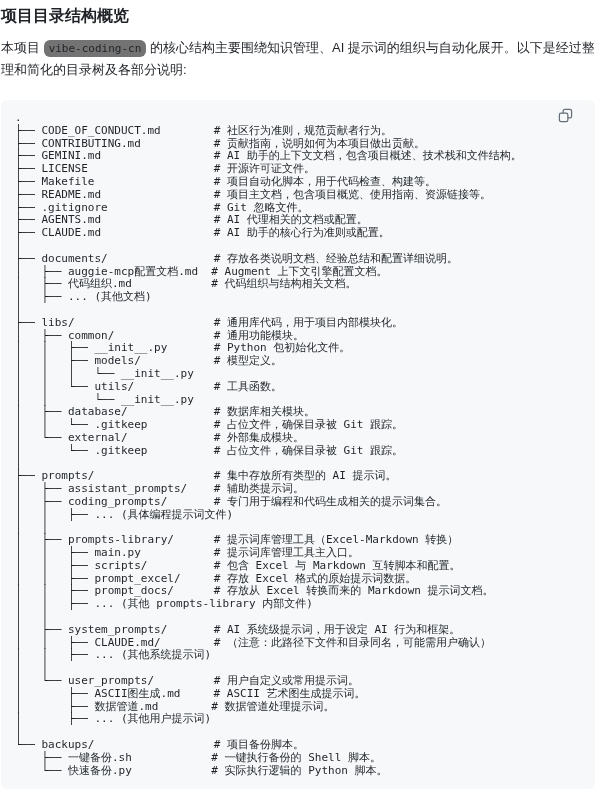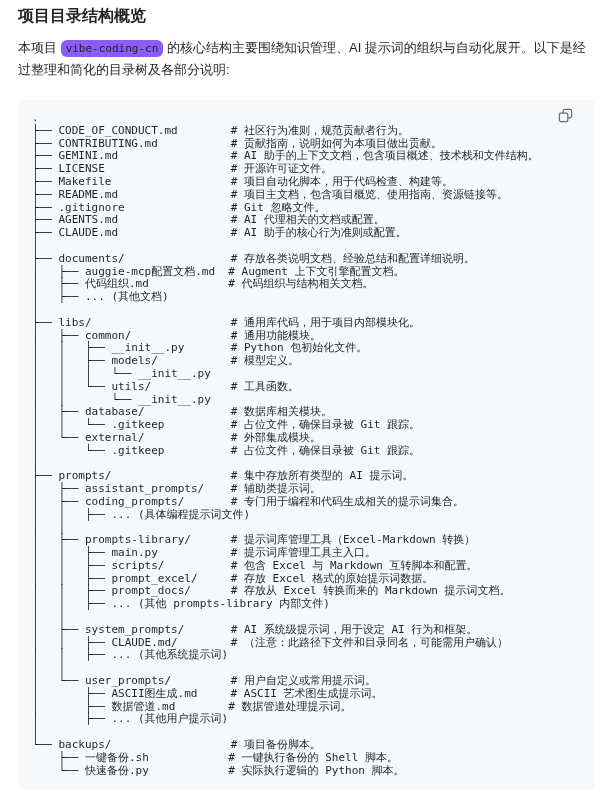--- a/index.html
+++ b/index.html
@@ -2,30 +2,30 @@
 <html><head>
 <meta charset="utf-8">
 <style>
   * { box-sizing: border-box; }
   html, body { margin: 0; padding: 0; }
   body {
     width: 603px; height: 800px; overflow: hidden;
     background: #ffffff; color: #1f2328;
     font-family: "Liberation Sans", "DejaVu Sans", sans-serif;
   }
-  .page { padding: 4px 8px 0 18px; }
+  .page { padding: 4px 8px 0 1px; }
   h2.title {
     font-size: 16px; font-weight: 700; margin: 2px 0 10px 0; color: #1f2328;
   }
   p.intro {
     font-size: 13px; line-height: 21px; margin: 0 0 20px 0; color: #1f2328;
   }
   code.inline-code {
     font-family: "DejaVu Sans Mono", "Liberation Mono", monospace;
-    font-size: 11px; background: #8b5cf6; padding: 2px 5px;
+    font-size: 11px; background: #737373; padding: 2px 5px;
     border-radius: 6px; white-space: nowrap;
   }
   .codeblock {
     position: relative; background: #f6f8fa; border-radius: 6px;
     padding: 12px 14px; margin: 0;
   }
   .codeblock pre {
     margin: 0; white-space: pre; overflow: hidden;
     font-family: "DejaVu Sans Mono", "Liberation Mono", monospace;
     font-size: 11px; line-height: 12.8px; color: #1f2328;

